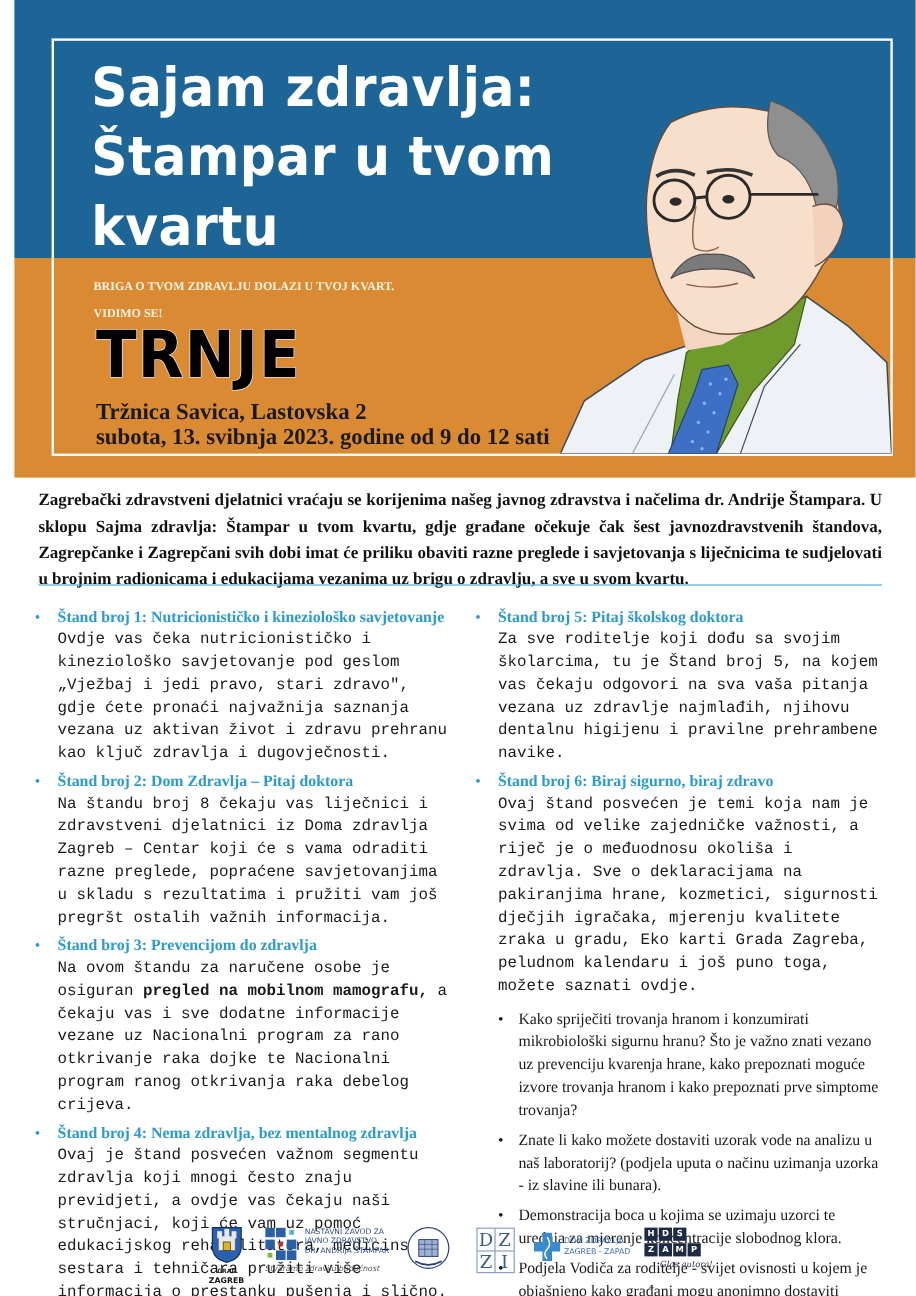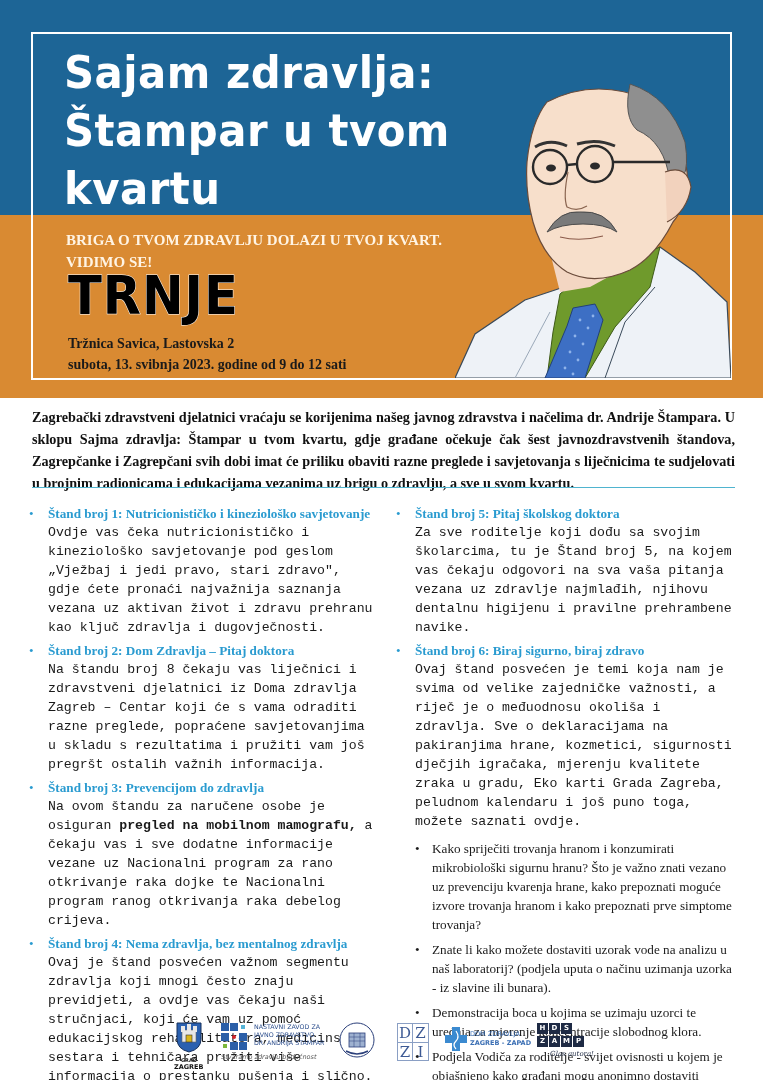--- a/index.html
+++ b/index.html
@@ -1,38 +1,38 @@
 <!DOCTYPE html>
 <html><head>
 <meta charset="utf-8">
 <style>
   * { box-sizing: border-box; margin: 0; padding: 0; }
   html, body { width: 763px; height: 1080px; background: #ffffff; overflow: hidden; }
   body { position: relative; font-family: "DejaVu Serif", "Liberation Serif", serif; color: #1a1a1a; }
 
-  .banner { position: absolute; left: 0; top: 0; width: 635px; height: 398px; }
+  .banner { position: absolute; left: 12px; top: 0; width: 635px; height: 398px; }
   .banner-blue { position: absolute; left: 0; top: 0; width: 763px; height: 215px; background: #1d6596; }
   .banner-orange { position: absolute; left: 0; top: 215px; width: 763px; height: 183px; background: #d98a32; }
   .frame { position: absolute; left: 31px; top: 32px; width: 701px; height: 348px; border: 2px solid #ffffff; }
 
   .title { position: absolute; left: 64px; top: 44px; width: 440px; color: #ffffff;
            font-family: "DejaVu Sans", "Liberation Sans", sans-serif; font-weight: bold;
            font-size: 45px; line-height: 58px; letter-spacing: 0.5px; transform: scaleX(0.93); transform-origin: left top; }
   .title span { display: block; }
 
   .tagline { position: absolute; left: 66px; top: 229px; color: #fff4e4;
-             font-family: "Liberation Serif", serif; font-weight: bold; font-size: 15px; line-height: 22px; }
+             font-family: "Liberation Serif", serif; font-weight: bold; font-size: 10px; line-height: 22px; }
   .tagline span { display: block; }
 
   .district { position: absolute; left: 68px; top: 266px; font-family: "DejaVu Sans", "Liberation Sans", sans-serif;
               font-weight: bold; font-size: 54px; line-height: 60px; color: #000;
               -webkit-text-stroke: 1px #ffffff; paint-order: stroke fill; letter-spacing: 1px; transform: scaleX(0.92); transform-origin: left top; }
 
   .location { position: absolute; left: 68px; top: 333px; color: #1a1a1a;
-              font-family: "Liberation Serif", serif; font-weight: bold; font-size: 14px; line-height: 21px; }
+              font-family: "Liberation Serif", serif; font-weight: bold; font-size: 19px; line-height: 21px; }
   .location span { display: block; }
 
   .portrait { position: absolute; left: 455px; top: 72px; width: 276px; height: 306px; }
 
   .intro { position: absolute; left: 32px; top: 406px; width: 703px; font-family: "Liberation Serif", serif;
            font-weight: bold; font-size: 14.2px; line-height: 22px; text-align: justify; color: #111; }
   .rule { position: absolute; left: 32px; top: 487px; width: 703px; height: 1px; background: #4fb4cf; }
 
   .col { position: absolute; font-family: "Liberation Serif", serif; font-size: 13.2px; line-height: 19px; color: #1a1a1a; }
   .col-left { left: 26px; top: 504px; width: 350px; }
@@ -235,21 +235,21 @@
     </div>
   </div>
 
   <div class="logo" style="left:445px; top:12px; width:85px; height:30px;">
     <svg width="22" height="24" viewBox="0 0 22 24" style="position:absolute; left:0; top:0;">
       <path d="M7 0 H15 V8 H22 V16 H15 V24 H7 V16 H0 V8 H7 Z" fill="#3b8ad0"></path>
       <path d="M11 4 Q15 10 11 14 Q7 18 11 22" fill="none" stroke="#ffffff" stroke-width="1.2"></path>
     </svg>
     <div style="position:absolute; left:25px; top:3px; font: 6.5px 'DejaVu Sans', sans-serif; line-height:9px; color:#3b6fb4; white-space:nowrap;">
       <div>DOM ZDRAVLJA</div>
-      <div style="font-weight:bold;">ZAGREB - ZAPAD</div>
+      <div style="font-weight:normal;">ZAGREB - ZAPAD</div>
     </div>
   </div>
 
   <div class="logo" style="left:537px; top:8px; width:62px; height:44px;">
     <div style="display:flex; gap:1px;">
       <span style="width:11px; height:11px; background:#1e2a44; color:#fff; font: bold 7px 'DejaVu Sans', sans-serif; text-align:center; line-height:11px;">H</span>
       <span style="width:11px; height:11px; background:#1e2a44; color:#fff; font: bold 7px 'DejaVu Sans', sans-serif; text-align:center; line-height:11px;">D</span>
       <span style="width:11px; height:11px; background:#1e2a44; color:#fff; font: bold 7px 'DejaVu Sans', sans-serif; text-align:center; line-height:11px;">S</span>
     </div>
     <div style="display:flex; gap:1px; margin-top:2px;">

